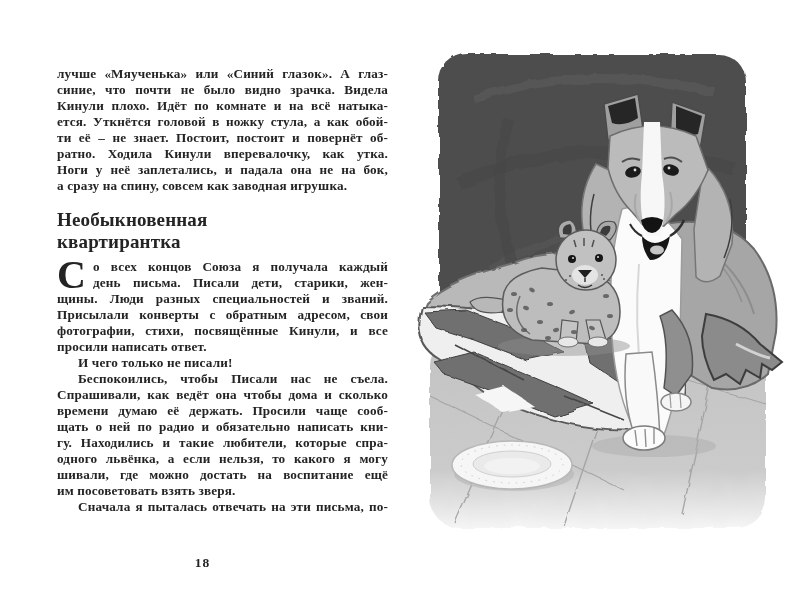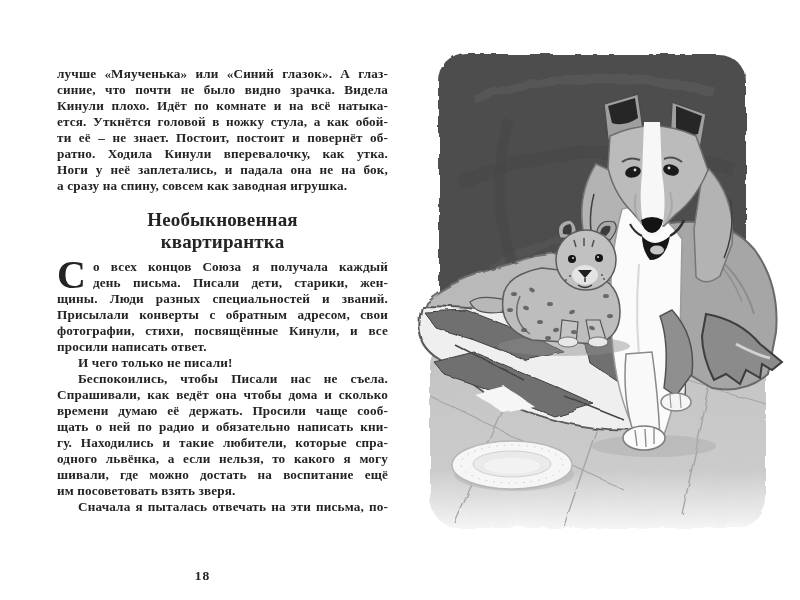--- a/index.html
+++ b/index.html
@@ -5,23 +5,23 @@
   html,body{margin:0;padding:0;background:#ffffff;}
   .spread{position:relative;width:800px;height:600px;background:#ffffff;overflow:hidden;
           font-family:"Liberation Serif","DejaVu Serif",serif;color:#242424;}
   
   .textcol{position:absolute;left:57px;top:50px;width:331px;
            font-size:13.2px;line-height:16px;font-weight:bold;letter-spacing:.15px;margin-top:16px;}
   .para{margin:0;}
   .ln{text-align:justify;text-align-last:justify;white-space:nowrap;}
   .lnl{text-align:justify;text-align-last:left;white-space:nowrap;}
   .indent{text-indent:21px;}
-  .chapter{font-size:19px;line-height:21.5px;text-align:center;margin:15px 0 7px 0;font-weight:bold;}
+  .chapter{font-size:19px;line-height:21.5px;text-align:left;margin:15px 0 7px 0;font-weight:bold;}
   .dropcap{float:left;font-size:40px;line-height:30px;height:31px;padding:1px 7px 0 0;font-weight:bold;}
-  .folio{position:absolute;left:57px;top:568px;width:291px;text-align:center;
+  .folio{position:absolute;left:57px;top:555px;width:291px;text-align:center;
          font-size:13.5px;font-weight:bold;letter-spacing:1px;}
   
   .illo{position:absolute;left:414px;top:44px;width:372px;height:505px;}
 </style>
 </head>
 <body>
 
 <div class="spread">
 
   <div class="textcol">

